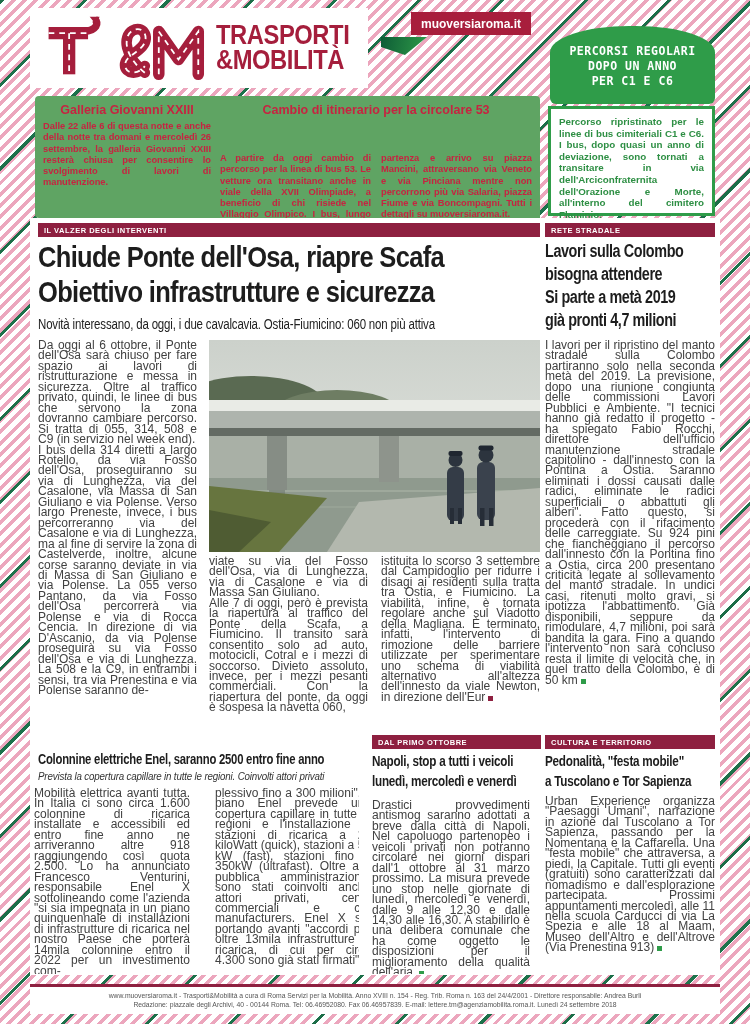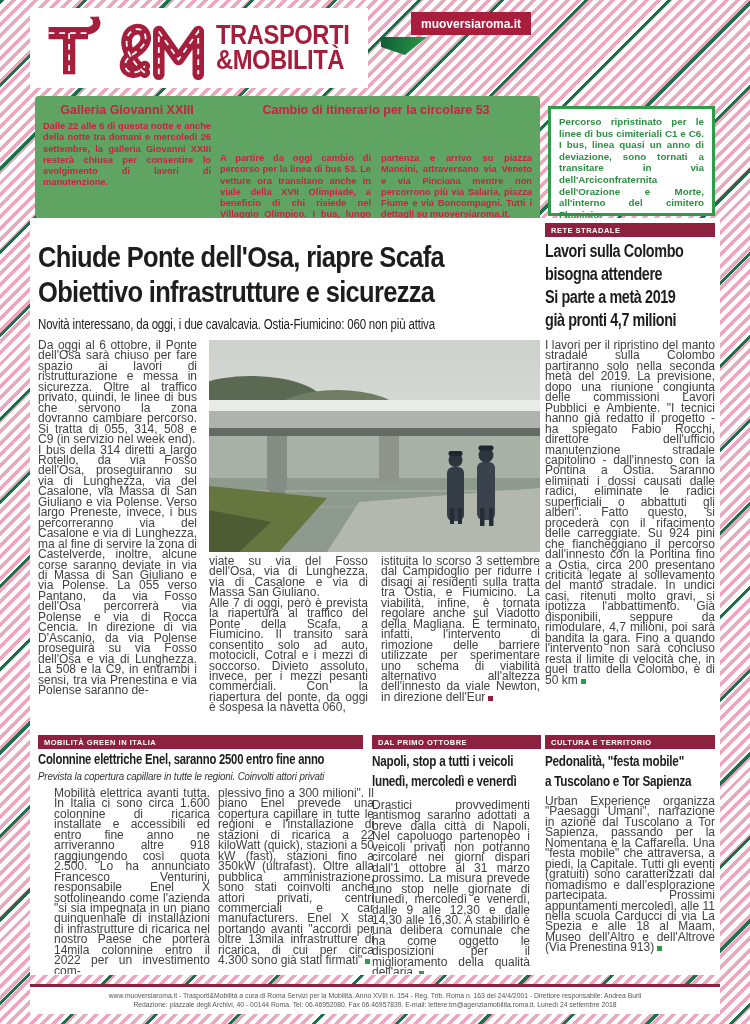--- a/index.html
+++ b/index.html
@@ -91,33 +91,39 @@
         <path d="M125 70 C100 50 98 26 110 19 C122 12 132 26 122 38 C113 48 101 51 101 61 C101 71 116 74 125 62"></path>
         <path d="M142 72 V20 L166 54 L190 20 V72"></path>
       </g>
     </svg>
     <div class="brand-title"><span>TRASPORTI</span>
 <span>&amp;MOBILITÀ</span></div>
   </div>
   <div class="abs site-box">muoversiaroma.it</div>
   <div class="abs ribbon"></div>
 
-  <div class="abs percorso-box">Percorso ripristinato per le linee di bus cimiteriali C1 e C6. I bus, linea quasi un anno di deviazione, sono tornati a transitare in via dell'Arciconfraternita dell'Orazione e Morte, all'interno del cimitero Flaminio.</div>
+  <div class="abs road-sign">
+    <div>PERCORSI REGOLARI</div>
+    <div>DOPO UN ANNO</div>
+    <div>PER C1 E C6</div>
+  </div>
+  <div class="abs percorso-box">Percorso ripristinato per le linee di bus cimiteriali C1 e C6. I bus, dopo quasi un anno di deviazione, sono tornati a transitare in via dell'Arciconfraternita dell'Orazione e Morte, all'interno del cimitero Flaminio.</div>
 
   <div class="notice" style="left:35px;top:96px;width:184px;height:122px;">
     <div class="n-title">Galleria Giovanni XXIII</div>
     <div class="n-body">Dalle 22 alle 6 di questa notte e anche della notte tra domani e mercoledì 26 settembre, la galleria Giovanni XXIII resterà chiusa per consentire lo svolgimento di lavori di manutenzione.</div>
   </div>
   <div class="notice two-col" style="left:212px;top:96px;width:328px;height:147px;">
     <div class="n-title">Cambio di itinerario per la circolare 53</div>
     <div class="n-body">A partire da oggi cambio di percorso per la linea di bus 53. Le vetture ora transitano anche in viale della XVII Olimpiade, a beneficio di chi risiede nel Villaggio Olimpico. I bus, lungo un itinerario circolare con partenza e arrivo su piazza Mancini, attraversano via Veneto e via Pinciana mentre non percorrono più via Salaria, piazza Fiume e via Boncompagni. Tutti i dettagli su muoversiaroma.it.</div>
   </div>
 
   <div class="panel content">
 
+    <div class="kicker" style="left:8px;top:5px;width:502px;">IL VALZER DEGLI INTERVENTI</div>
     <div class="abs hl hl-main cond cx85" style="left:8px;top:21px;"><div>Chiude Ponte dell'Osa, riapre Scafa</div><div>Obiettivo infrastrutture e sicurezza</div></div>
     <div class="abs standfirst cond cx82" style="left:8px;top:98px;">Novità interessano, da oggi, i due cavalcavia. Ostia-Fiumicino: 060 non più attiva</div>
 
     <div class="main-body">
       <div class="col body-text">Da oggi al 6 ottobre, il Ponte dell'Osa sarà chiuso per fare spazio ai lavori di ristrutturazione e messa in sicurezza. Oltre al traffico privato, quindi, le linee di bus che servono la zona dovranno cambiare percorso. Si tratta di 055, 314, 508 e C9 (in servizio nel week end).
 I bus della 314 diretti a largo Rotello, da via Fosso dell'Osa, proseguiranno su via di Lunghezza, via del Casalone, via Massa di San Giuliano e via Polense. Verso largo Preneste, invece, i bus percorreranno via del Casalone e via di Lunghezza, ma al fine di servire la zona di Castelverde, inoltre, alcune corse saranno deviate in via di Massa di San Giuliano e via Polense. La 055 verso Pantano, da via Fosso dell'Osa percorrerà via Polense e via di Rocca Cencia. In direzione di via D'Ascanio, da via Polense proseguirà su via Fosso dell'Osa e via di Lunghezza. La 508 e la C9, in entrambi i sensi, tra via Prenestina e via Polense saranno de-</div>
       <div class="rightwrap">
         <div class="photo">
           <svg viewBox="0 0 331 212" width="331" height="212" preserveAspectRatio="none">
             <defs>
@@ -164,24 +170,23 @@
       </div>
     </div>
 
     <div class="kicker" style="left:515px;top:5px;width:170px;">RETE STRADALE</div>
     <div class="abs hl hl-side cond cx80" style="left:515px;top:22px;width:170px;">Lavori sulla Colombo
 bisogna attendere
 Si parte a metà 2019
 già pronti 4,7 milioni</div>
     <div class="abs body-text" style="left:515px;top:122px;width:170px;height:388px;overflow:hidden;"><span>I lavori per il ripristino del manto stradale sulla Colombo partiranno solo nella seconda metà del 2019. La previsione, dopo una riunione congiunta delle commissioni Lavori Pubblici e Ambiente. "I tecnici hanno già redatto il progetto - ha spiegato Fabio Rocchi, direttore dell'ufficio manutenzione stradale capitolino - dall'innesto con la Pontina a Ostia. Saranno eliminati i dossi causati dalle radici, eliminate le radici superficiali o abbattuti gli alberi". Fatto questo, si procederà con il rifacimento delle carreggiate. Su 924 pini che fiancheggiano il percorso dall'innesto con la Pontina fino a Ostia, circa 200 presentano criticità legate al sollevamento del manto stradale. In undici casi, ritenuti molto gravi, si ipotizza l'abbattimento. Già disponibili, seppure da rimodulare, 4,7 milioni, poi sarà bandita la gara. Fino a quando l'intervento non sarà concluso resta il limite di velocità che, in quel tratto della Colombo, è di 50 km</span><span class="endmark green"></span></div>
 
-    <div class="kicker" style="left:8px;top:517px;width:325px;">MOBILITÀ GREEN IN ITALIA</div>
     <div class="abs hl hl-one cond cx78" style="left:8px;top:533px;width:325px;">Colonnine elettriche Enel, saranno 2500 entro fine anno</div>
     <div class="abs subtitle-italic cond cx85" style="left:8px;top:552px;width:325px;">Prevista la copertura capillare in tutte le regioni. Coinvolti attori privati</div>
-    <div class="abs cols" style="left:24px;top:570px;width:325px;height:186px;gap:8px;overflow:hidden;">
+    <div class="abs cols" style="left:4px;top:570px;width:325px;height:186px;gap:25px;overflow:hidden;">
       <div class="body-text" style="width:156px;flex:none;">Mobilità elettrica avanti tutta. In Italia ci sono circa 1.600 colonnine di ricarica installate e accessibili ed entro fine anno ne arriveranno altre 918 raggiungendo così quota 2.500. Lo ha annunciato Francesco Venturini, responsabile Enel X sottolineando come l'azienda "si sia impegnata in un piano quinquennale di installazioni di infrastrutture di ricarica nel nostro Paese che porterà 14mila colonnine entro il 2022 per un investimento com-</div>
       <div class="body-text" style="width:156px;flex:none;"><span>plessivo fino a 300 milioni". Il piano Enel prevede una copertura capillare in tutte le regioni e l'installazione di stazioni di ricarica a 22 kiloWatt (quick), stazioni a 50 kW (fast), stazioni fino a 350kW (ultrafast). Oltre alla pubblica amministrazione, sono stati coinvolti anche attori privati, centri commerciali e car manufacturers. Enel X sta portando avanti "accordi per oltre 13mila infrastrutture di ricarica, di cui per circa 4.300 sono già stati firmati"</span><span class="endmark green"></span></div>
     </div>
 
     <div class="kicker" style="left:342px;top:517px;width:169px;">DAL PRIMO OTTOBRE</div>
     <div class="abs hl hl-small cond cx78" style="left:342px;top:533px;width:158px;">Napoli, stop a tutti i veicoli
 lunedì, mercoledì e venerdì</div>
     <div class="abs body-text" style="left:342px;top:582px;width:158px;height:174px;overflow:hidden;"><span>Drastici provvedimenti antismog saranno adottati a breve dalla città di Napoli. Nel capoluogo partenopeo i veicoli privati non potranno circolare nei giorni dispari dall'1 ottobre al 31 marzo prossimo. La misura prevede uno stop nelle giornate di lunedì, mercoledì e venerdì, dalle 9 alle 12,30 e dalle 14,30 alle 16,30. A stabilirlo è una delibera comunale che ha come oggetto le disposizioni per il miglioramento della qualità dell'aria.</span><span class="endmark green"></span></div>
 
     <div class="kicker" style="left:515px;top:517px;width:170px;">CULTURA E TERRITORIO</div>

